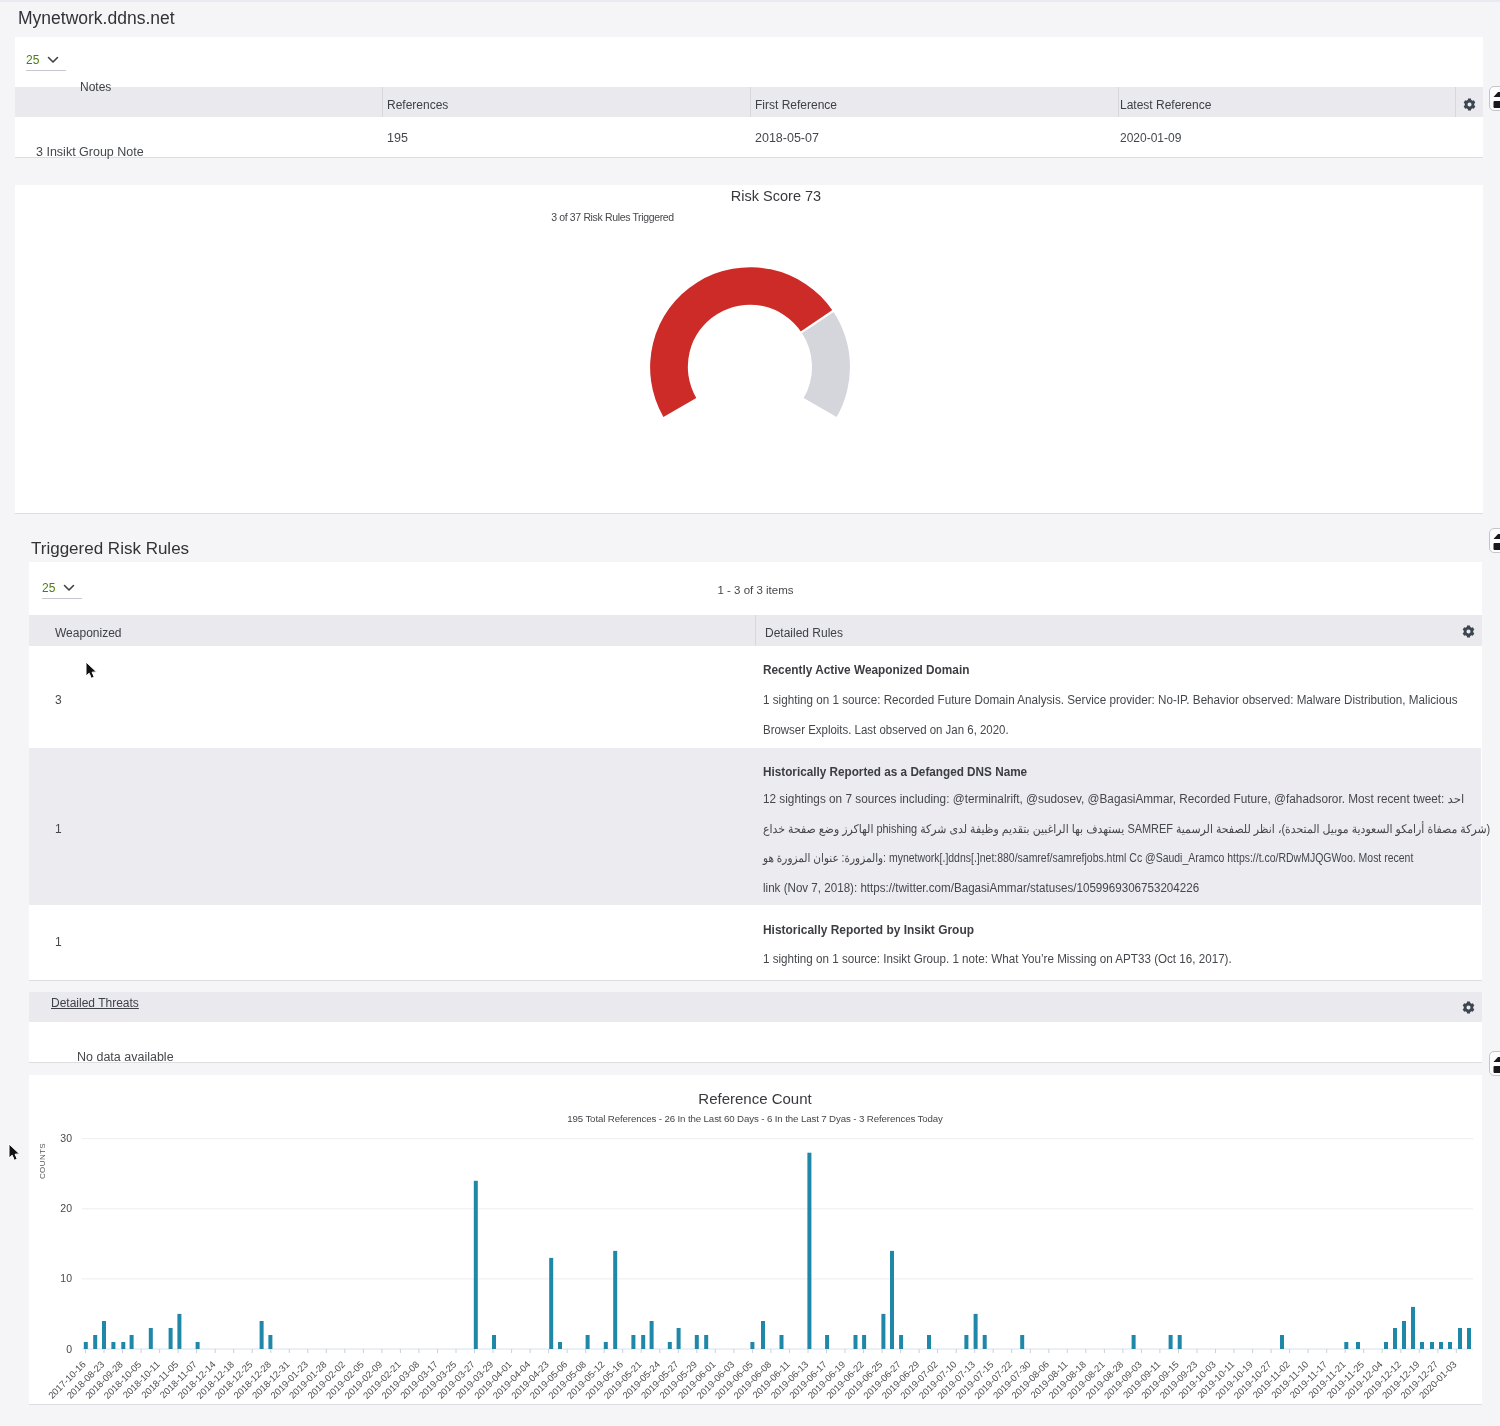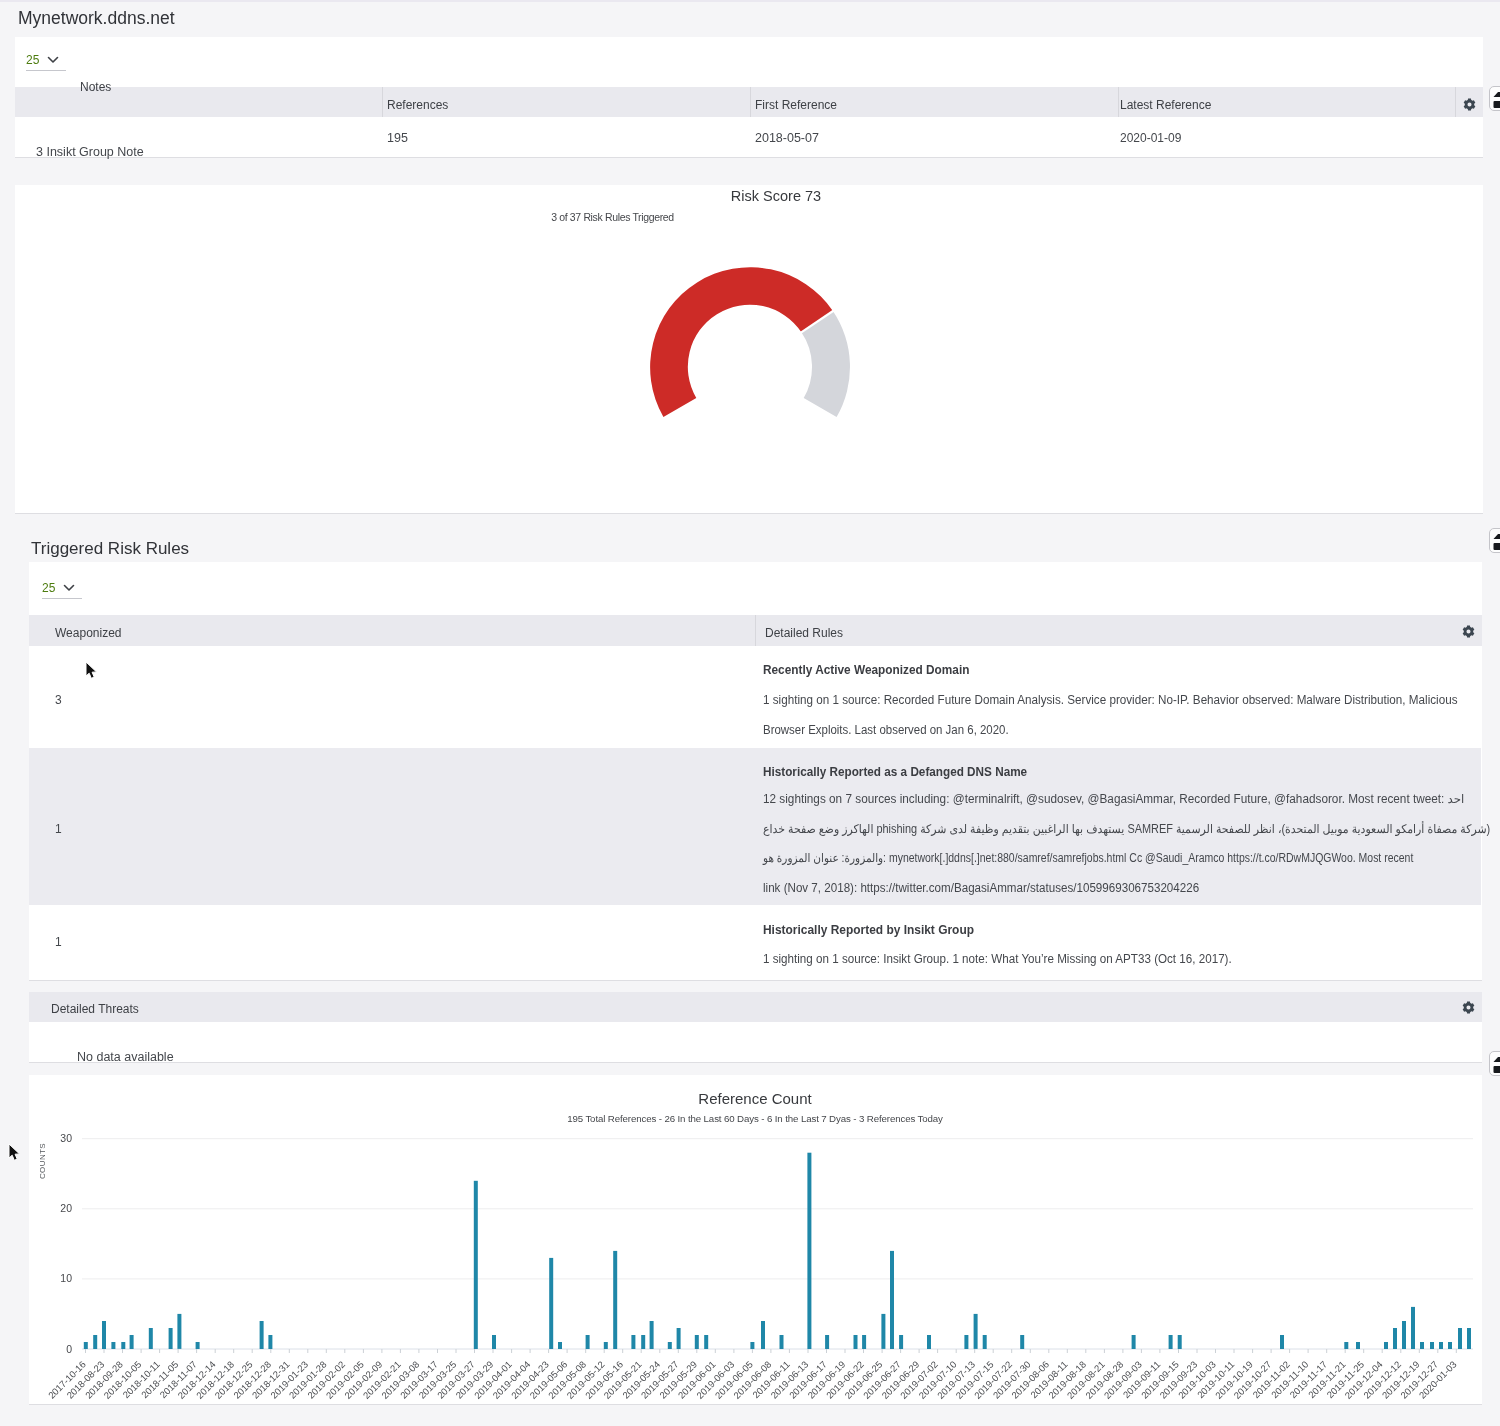--- a/index.html
+++ b/index.html
@@ -60,20 +60,21 @@
     <svg style="position:absolute; left:0px; top:4px" width="20" height="18" viewBox="0 0 20 18">
       <path fill="#17191d" d="M3.5 6 L8 1 L17 1 L17 6 Z"></path>
       <rect fill="#17191d" x="3.5" y="10" width="14" height="7" rx="1"></rect>
     </svg>
   </div>
 
 <div class="card" style="left:29px; top:562px; width:1453px; height:419px;">
   <div class="sel" style="left:13px; top:19px;">25<svg width="12" height="8" viewBox="0 0 12 8" style="margin-left:8px">
         <path d="M1.5 1.5 L6 6 L10.5 1.5" fill="none" stroke="#3e4146" stroke-width="1.6" stroke-linecap="round" stroke-linejoin="round"></path>
       </svg></div>
+  <div class="abs" style="left:0; top:22px; width:1453px; text-align:center; font-size:11.5px; color:#45474b;">1 - 3 of 3 items</div>
   <div class="hdrband" style="top:53px; height:31px;"></div>
   <div class="vline" style="left:726px; top:53px; height:31px;"></div>
   <div class="abs htx" style="left:26px; top:64px;">Weaponized</div>
   <div class="abs htx" style="left:736px; top:64px;">Detailed Rules</div>
   <div class="gear" style="left:1433px; top:62px;"><svg width="13" height="13" viewBox="0 0 16 16">
         <path fill="#3c4650" d="M6.2 0.6 L9.8 0.6 L10.1 2.5 A5.6 5.6 0 0 1 11.6 3.4 L13.4 2.7 L15.2 5.8 L13.7 7.0 A5.6 5.6 0 0 1 13.7 9.0 L15.2 10.2 L13.4 13.3 L11.6 12.6 A5.6 5.6 0 0 1 10.1 13.5 L9.8 15.4 L6.2 15.4 L5.9 13.5 A5.6 5.6 0 0 1 4.4 12.6 L2.6 13.3 L0.8 10.2 L2.3 9.0 A5.6 5.6 0 0 1 2.3 7.0 L0.8 5.8 L2.6 2.7 L4.4 3.4 A5.6 5.6 0 0 1 5.9 2.5 Z M8 5.5 A2.5 2.5 0 1 0 8 10.5 A2.5 2.5 0 1 0 8 5.5 Z" fill-rule="evenodd"></path>
       </svg></div>
 
   <div class="abs" style="left:0; top:186px; width:1452px; height:157px; background:#ebebf0;"></div>
 
@@ -89,21 +90,21 @@
   <div class="ln" style="top:289px; transform:scaleX(0.8727);">والمزورة: عنوان المزورة هو: mynetwork[.]ddns[.]net:880/samref/samrefjobs.html Cc @Saudi_Aramco https://t.co/RDwMJQGWoo. Most recent</div>
   <div class="ln" style="top:318.5px; transform:scaleX(0.9672);">link (Nov 7, 2018): https://twitter.com/BagasiAmmar/statuses/1059969306753204226</div>
 
   <div class="ln" style="left:26px; top:373px;">1</div>
   <div class="ln b" style="top:361px; transform:scaleX(0.995);">Historically Reported by Insikt Group</div>
   <div class="ln" style="top:390px; transform:scaleX(0.9692);">1 sighting on 1 source: Insikt Group. 1 note: What You’re Missing on APT33 (Oct 16, 2017).</div>
 </div>
 
 <div class="card" style="left:29px; top:992px; width:1453px; height:71px;">
   <div class="hdrband" style="top:0; height:30px;"></div>
-  <div class="abs htx" style="left:22px; top:10px;">Detailed Threats</div>
+  <div class="abs htx" style="left:22px; top:4px;text-decoration:underline;">Detailed Threats</div>
   <div class="gear" style="left:1433px; top:8px;"><svg width="13" height="13" viewBox="0 0 16 16">
         <path fill="#3c4650" d="M6.2 0.6 L9.8 0.6 L10.1 2.5 A5.6 5.6 0 0 1 11.6 3.4 L13.4 2.7 L15.2 5.8 L13.7 7.0 A5.6 5.6 0 0 1 13.7 9.0 L15.2 10.2 L13.4 13.3 L11.6 12.6 A5.6 5.6 0 0 1 10.1 13.5 L9.8 15.4 L6.2 15.4 L5.9 13.5 A5.6 5.6 0 0 1 4.4 12.6 L2.6 13.3 L0.8 10.2 L2.3 9.0 A5.6 5.6 0 0 1 2.3 7.0 L0.8 5.8 L2.6 2.7 L4.4 3.4 A5.6 5.6 0 0 1 5.9 2.5 Z M8 5.5 A2.5 2.5 0 1 0 8 10.5 A2.5 2.5 0 1 0 8 5.5 Z" fill-rule="evenodd"></path>
       </svg></div>
   <div class="abs" style="left:33px; top:58px; font-size:12.5px; color:#44474c;margin-left:15px;">No data available</div>
 </div>
 <div class="prbtn" style="top:1051px; height:25px;">
     <svg style="position:absolute; left:0px; top:4px" width="20" height="18" viewBox="0 0 20 18">
       <path fill="#17191d" d="M3.5 6 L8 1 L17 1 L17 6 Z"></path>
       <rect fill="#17191d" x="3.5" y="10" width="14" height="7" rx="1"></rect>
     </svg>

